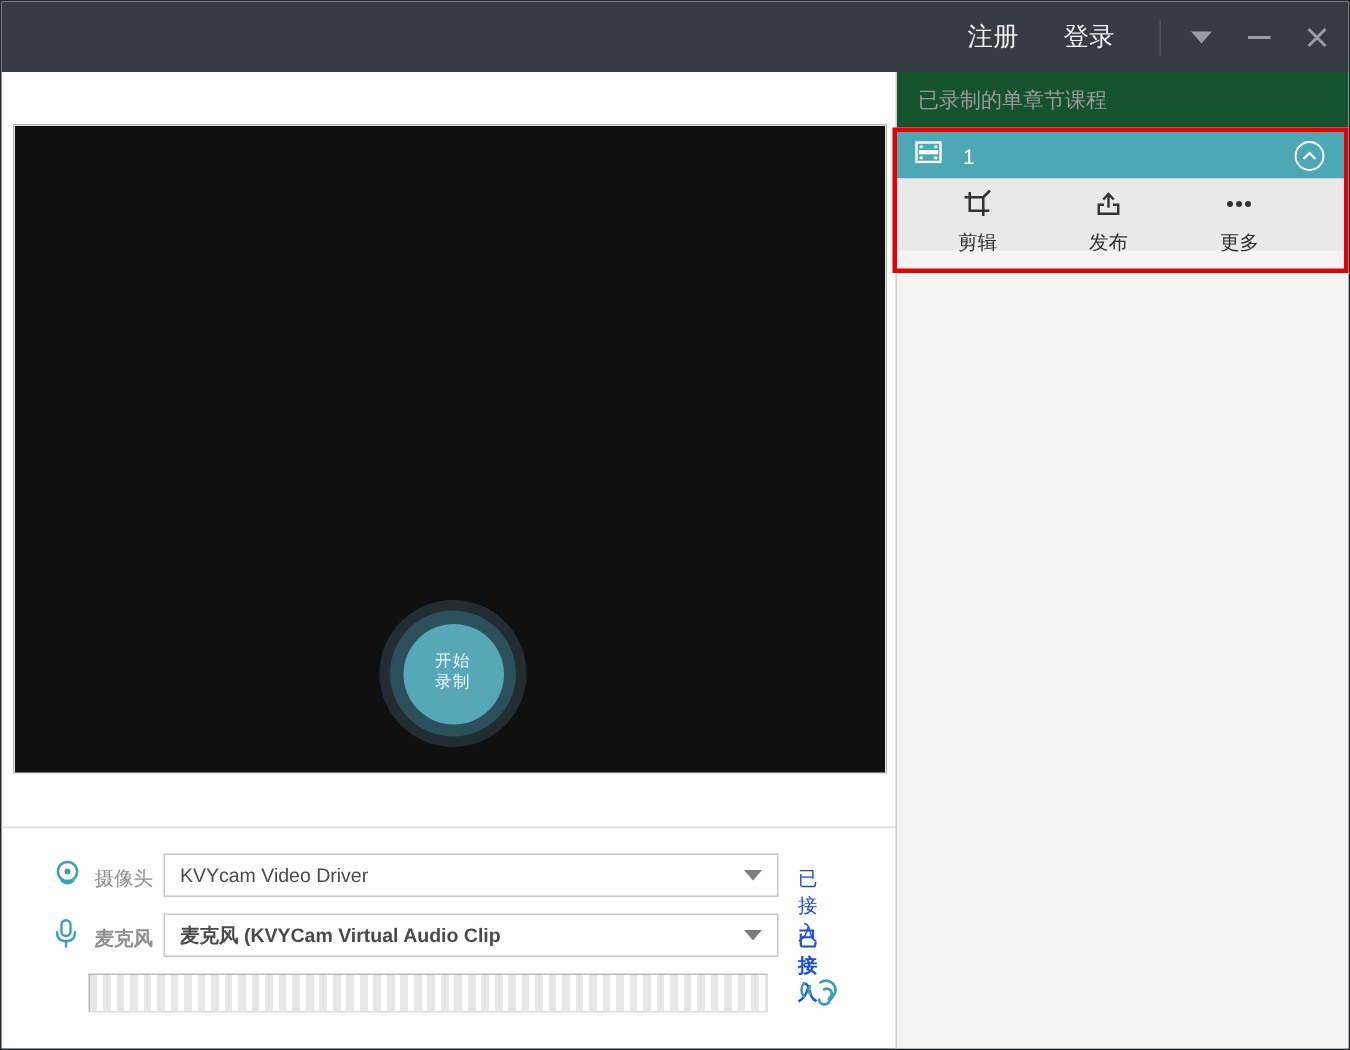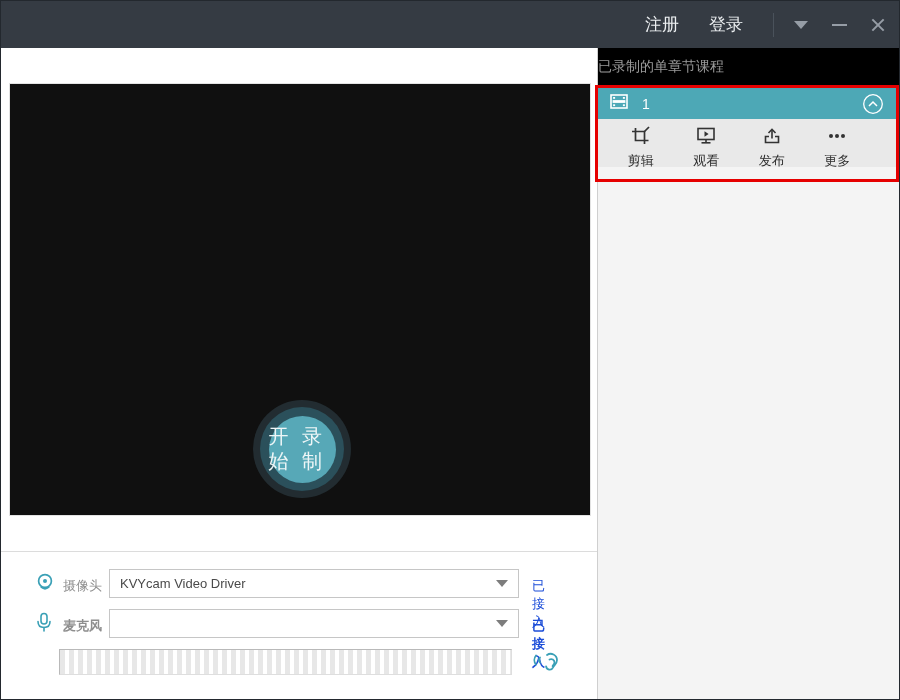--- a/index.html
+++ b/index.html
@@ -21,22 +21,22 @@
   .tb-close:after  { transform:rotate(-45deg); }
 
   
   .video { position:absolute; left:8px; top:82px; width:582px; height:433px;
            background:#101010; border:1px solid #e3e3e3; }
   .rec-outer { position:absolute; left:243px; top:316px; width:98px; height:98px; border-radius:50%;
                background:#222c31; display:flex; align-items:center; justify-content:center; }
   .rec-mid { width:84px; height:84px; border-radius:50%; background:#2b505b;
              display:flex; align-items:center; justify-content:center; }
   .rec-core { width:67px; height:67px; border-radius:50%; background:#57a8b7; color:#eef6f7;
-              display:flex; align-items:center; justify-content:center;
-              font-size:20px; line-height:1.25; letter-spacing:1px; cursor:pointer; }
+              display:flex; flex-direction:column; align-items:center; justify-content:center;
+              font-size:11px; line-height:1.25; letter-spacing:1px; cursor:pointer; }
   .h-divider { position:absolute; left:0; top:550px; width:597px; height:1px; background:#dcdcdc; }
 
   .device-row { position:absolute; left:0; width:508px; height:30px; }
   .row-cam { top:568px; } .row-mic { top:608px;font-weight:bold; }
   .device-icon { position:absolute; left:34px; top:3px; }
   .device-label { position:absolute; left:62px; top:8px; font-size:13px; color:#8e8e8e; }
   .device-select { position:absolute; left:108px; top:0; width:410px; height:29px; background:#fff;
                    border:1px solid #c6c6c6; display:flex; align-items:center; padding:4px 10px;
                    font-size:13px; color:#4a4a4a; cursor:pointer; }
   .select-arrow { margin-left:auto; width:0; height:0; border-left:6px solid transparent;
@@ -45,22 +45,22 @@
 
   .meter { position:absolute; left:58px; top:648px; width:453px; height:26px;
            border-top:1px solid #b9b9b9; border-left:1px solid #b9b9b9;
            border-right:1px solid #dedede; border-bottom:1px solid #dedede;
            background:repeating-linear-gradient(to right,#e7e7e7 0 5px,#ffffff 5px 9px); }
   .ear-wrap { position:absolute; left:528px; top:644px; }
 
   
   .sidebar { position:absolute; top:47px; right:0; bottom:0; width:302px; background:#f4f4f4;
              border-left:1px solid #cfcfcf; }
-  .sidebar-header { height:37px; background:#000000; color:#9b9b9b; font-size:14px;
-                    display:flex; align-items:center; }
+  .sidebar-header { height:37px; background:#14532d; color:#9b9b9b; font-size:14px;
+                    display:flex; align-items:center; padding-left:14px; }
   .annotation { position:absolute; top:37px; left:-3px; right:0; height:97px;
                 border:3px solid #e60000; }
   .item-bar { height:31px; background:#4da8b6; display:flex; align-items:center; padding:0 12px; }
   .item-title { color:#ffffff; font-size:14px; margin-left:14px; }
   .collapse-btn { margin-left:auto; display:flex; cursor:pointer; }
   .action-row { height:48px; background:#e9e9e9; display:flex; padding:7px 26px 0 10px;justify-content:center; }
   .action-btn { flex:1; display:flex; flex-direction:column; align-items:center; cursor:pointer; }
   .action-btn .lbl { font-size:13px; color:#2e2e2e; margin-top:2px; }
 </style>
 </head>
@@ -109,20 +109,21 @@
   <div class="device-row row-mic">
     <span class="device-icon">
       <svg width="18" height="22" viewBox="0 0 18 22" fill="none" stroke="#3aa0b6" stroke-width="1.6">
         <rect x="6" y="1.5" width="6" height="10.5" rx="3"></rect>
         <path d="M3 9.5 Q3 15.5 9 15.5 Q15 15.5 15 9.5" stroke-linecap="round"></path>
         <path d="M9 15.5 V19" stroke-linecap="round"></path>
       </svg>
     </span>
     <span class="device-label">麦克风</span>
     <div class="device-select">
+      <span>麦克风 (KVYCam Virtual Audio Clip</span>
       <span class="select-arrow"></span>
     </div>
     <span class="device-status">已接入</span>
   </div>
 
   <div class="meter"></div>
   <span class="ear-wrap">
     <svg width="34" height="32" viewBox="0 0 34 32" fill="none" stroke="#3aa0b6" stroke-width="1.8" stroke-linecap="round">
       <path d="M7 10.5 a7 7 0 0 0 0 9"></path>
       <path d="M11 12.5 a4 4 0 0 0 0 5"></path>
@@ -164,31 +165,20 @@
               <path d="M5.5 2 V14.5 H18.5"></path>
               <path d="M2 5.5 H14.5 V18"></path>
               <path d="M14.5 5.5 L19 1"></path>
             </svg>
           </span>
           <span class="lbl">剪辑</span>
         </div>
         <div class="action-btn">
           <span>
             <svg width="20" height="20" viewBox="0 0 20 20" fill="none" stroke="#333" stroke-width="1.6">
-              <rect x="2" y="2.5" width="16" height="11"></rect>
-              <path d="M8.5 5.3 L12.6 8 L8.5 10.7 Z" fill="#333" stroke="none"></path>
-              <path d="M10 13.5 V16"></path>
-              <path d="M5.5 16.8 H14.5"></path>
-            </svg>
-          </span>
-          <span class="lbl">观看</span>
-        </div>
-        <div class="action-btn">
-          <span>
-            <svg width="20" height="20" viewBox="0 0 20 20" fill="none" stroke="#333" stroke-width="1.6">
               <path d="M10 12.5 V4"></path>
               <path d="M6.5 7 L10 3.3 L13.5 7"></path>
               <path d="M7 10.5 H3.5 V16.5 H16.5 V10.5 H13"></path>
             </svg>
           </span>
           <span class="lbl">发布</span>
         </div>
         <div class="action-btn">
           <span>
             <svg width="22" height="20" viewBox="0 0 22 20" fill="#333">

